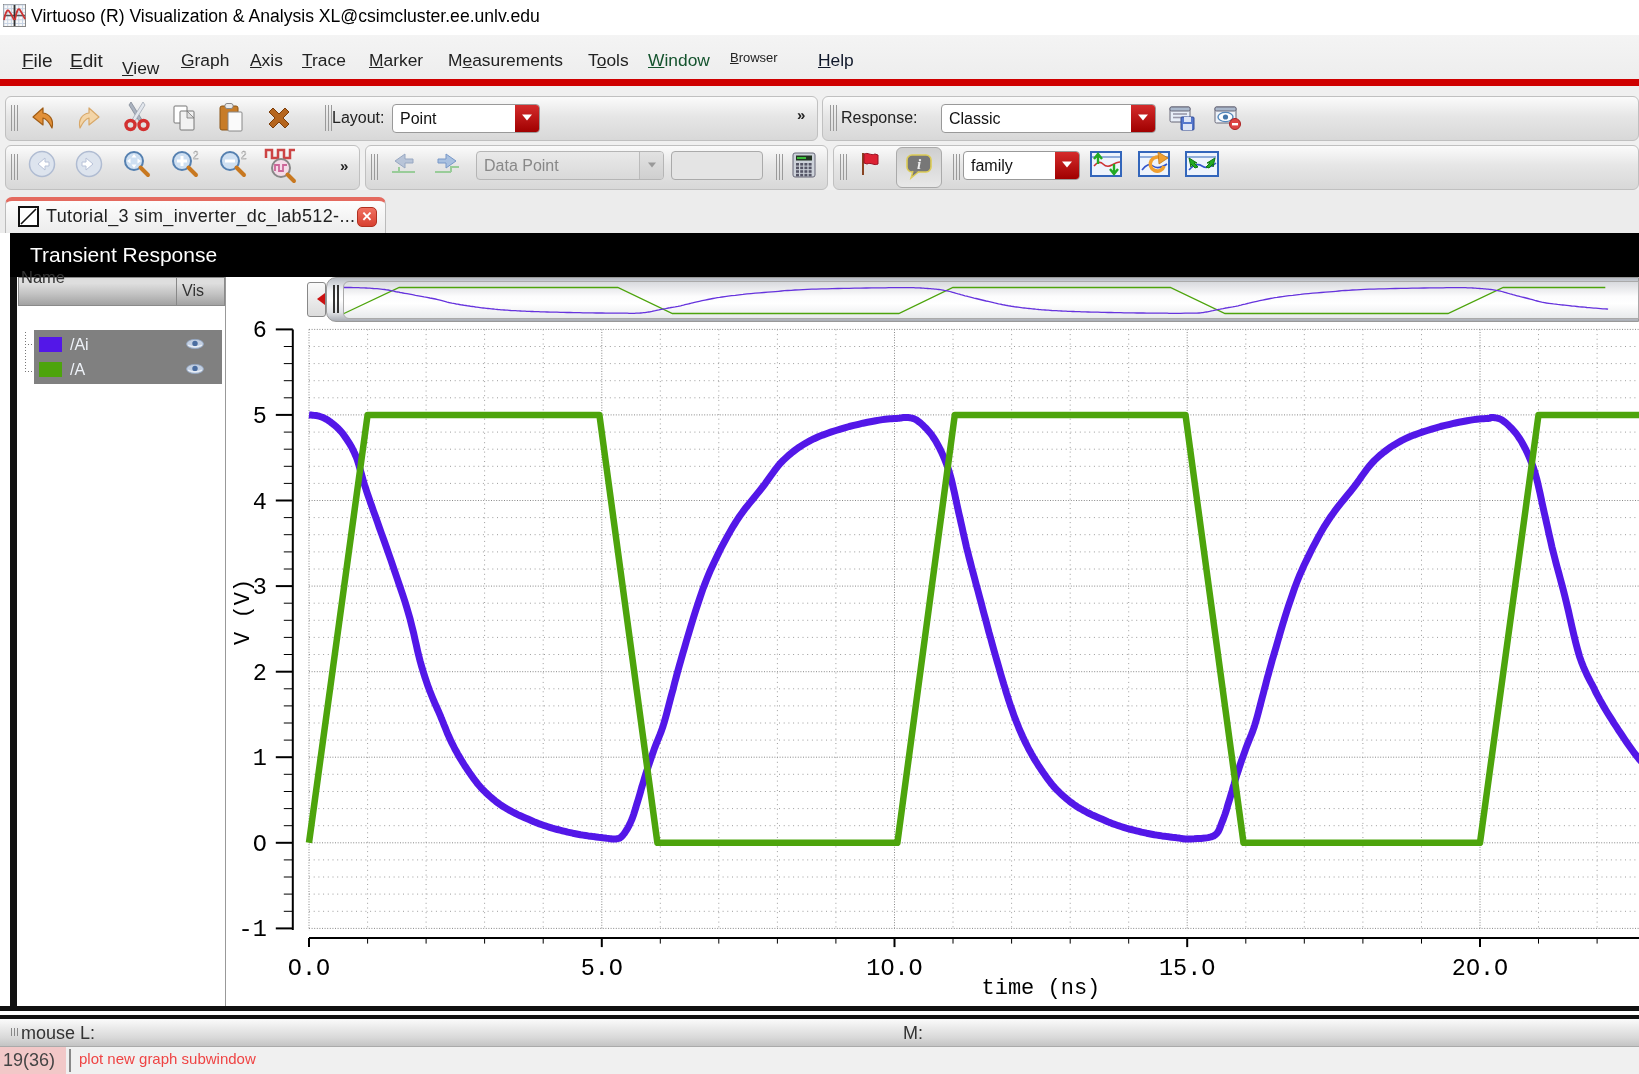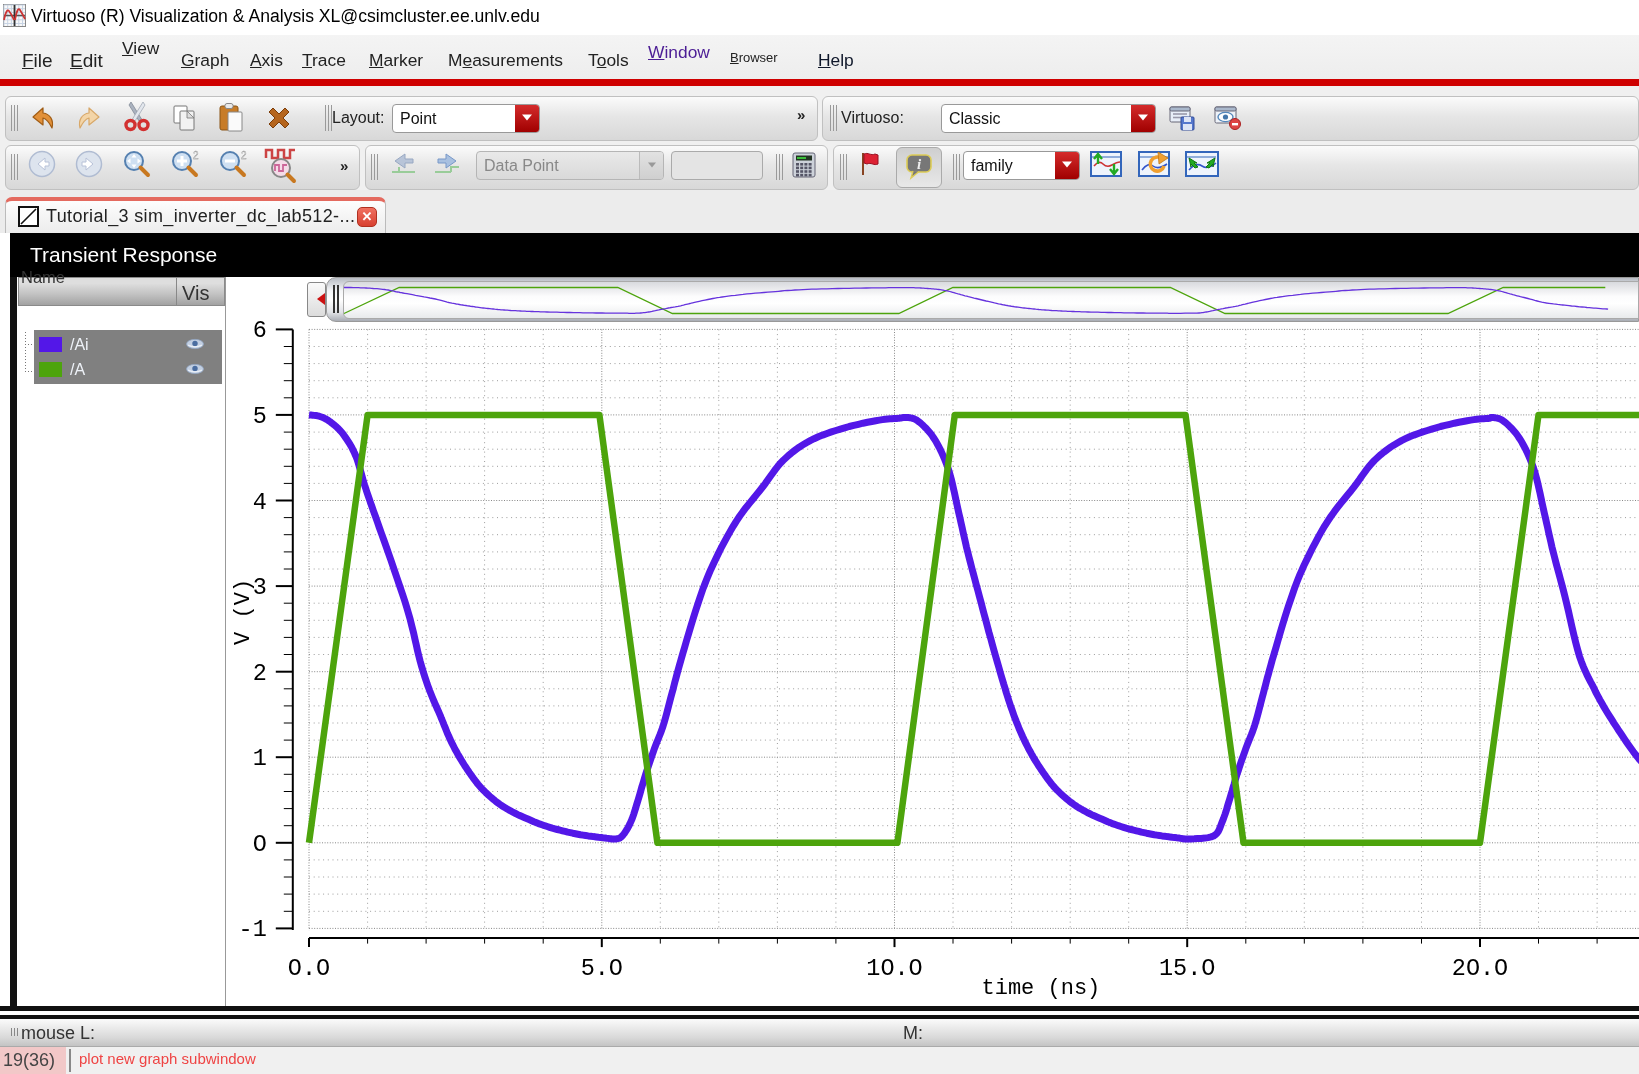--- a/index.html
+++ b/index.html
@@ -27,28 +27,28 @@
       <line x1="1" y1="19.5" x2="22" y2="19.5"></line>
     </g>
     <line x1="1" y1="11.5" x2="22" y2="11.5" stroke="#555" stroke-width="1.5"></line>
     <line x1="11.5" y1="1" x2="11.5" y2="22" stroke="#333" stroke-width="1.8"></line>
     <path d="M1 16 Q3.5 4 6 7 T11 16 M12 16 Q14.5 2 17 6 T22 15" fill="none" stroke="#cc3333" stroke-width="1.8"></path>
   </svg>
 <div class="abs" style="left:31px;top:6px;font-size:17.6px;color:#000">Virtuoso (R) Visualization &amp; Analysis XL@csimcluster.ee.unlv.edu</div>
 <div class="abs" style="left:0;top:35px;width:1639px;height:45px;background:linear-gradient(#f4f4f4,#ededed)"></div>
 <div class="abs" style="left:22px;top:50px;font-size:19px;color:#222"><span style="text-decoration:underline">F</span>ile</div>
 <div class="abs" style="left:70px;top:50px;font-size:19px;color:#222"><span style="text-decoration:underline">E</span>dit</div>
-<div class="abs" style="left:122px;top:38px;font-size:17.4px;color:#222"><span style="text-decoration:underline">V</span>iew</div>
+<div class="abs" style="left:122px;top:58px;font-size:17.4px;color:#222"><span style="text-decoration:underline">V</span>iew</div>
 <div class="abs" style="left:181px;top:50px;font-size:17.4px;color:#222"><span style="text-decoration:underline">G</span>raph</div>
 <div class="abs" style="left:250px;top:50px;font-size:17.4px;color:#222"><span style="text-decoration:underline">A</span>xis</div>
 <div class="abs" style="left:302px;top:50px;font-size:17.4px;color:#222"><span style="text-decoration:underline">T</span>race</div>
 <div class="abs" style="left:369px;top:50px;font-size:17.4px;color:#222"><span style="text-decoration:underline">M</span>arker</div>
 <div class="abs" style="left:448px;top:50px;font-size:17.4px;color:#222">M<span style="text-decoration:underline">e</span>asurements</div>
 <div class="abs" style="left:588px;top:50px;font-size:17.4px;color:#222">T<span style="text-decoration:underline">o</span>ols</div>
-<div class="abs" style="left:648px;top:42px;font-size:17.4px;color:#4c1d95"><span style="text-decoration:underline">W</span>indow</div>
+<div class="abs" style="left:648px;top:50px;font-size:17.4px;color:#14532d"><span style="text-decoration:underline">W</span>indow</div>
 <div class="abs" style="left:730px;top:50px;font-size:13px;color:#222"><span style="text-decoration:underline">B</span>rowser</div>
 <div class="abs" style="left:818px;top:50px;font-size:17.4px;color:#0f172a"><span style="text-decoration:underline">H</span>elp</div>
 <div class="abs" style="left:0;top:79px;width:1639px;height:7px;background:#cf0000"></div>
 <div class="abs" style="left:0;top:86px;width:1639px;height:147px;background:#f0f0f0"></div>
 <div class="tbsec" style="left:5px;top:96px;width:813px;height:45px"></div>
 <div class="tbsec" style="left:822px;top:96px;width:817px;height:45px"></div>
 <div style="position:absolute;left:11px;top:105px;width:1px;height:26px;background:#9a9a9a"></div>
 <div style="position:absolute;left:14px;top:105px;width:1px;height:26px;background:#9a9a9a"></div>
 <div style="position:absolute;left:17px;top:105px;width:1px;height:26px;background:#9a9a9a"></div>
 <svg style="position:absolute;left:28px;top:104px" width="28" height="28" viewBox="0 0 28 28">
@@ -83,21 +83,21 @@
 <div style="position:absolute;left:331px;top:105px;width:1px;height:26px;background:#9a9a9a"></div>
 <div class="abs" style="left:332px;top:109px;font-size:16px;color:#222">Layout:</div>
 <div class="combo" style="left:392px;top:104px;width:148px;height:29px">
     <div class="txt">Point</div>
     <div class="btn"></div>
   </div>
 <div style="position:absolute;left:797px;top:106px;font:bold 15px &quot;Liberation Sans&quot;,sans-serif;color:#222">»</div>
 <div style="position:absolute;left:830px;top:105px;width:1px;height:26px;background:#9a9a9a"></div>
 <div style="position:absolute;left:833px;top:105px;width:1px;height:26px;background:#9a9a9a"></div>
 <div style="position:absolute;left:836px;top:105px;width:1px;height:26px;background:#9a9a9a"></div>
-<div class="abs" style="left:841px;top:109px;font-size:16px;color:#222">Virtuoso:</div>
+<div class="abs" style="left:841px;top:109px;font-size:16px;color:#222">Response:</div>
 <div class="combo" style="left:941px;top:104px;width:215px;height:29px">
     <div class="txt">Classic</div>
     <div class="btn"></div>
   </div>
 <svg style="position:absolute;left:1168px;top:104px" width="30" height="28" viewBox="0 0 30 28">
     <rect x="2" y="3" width="20" height="15" rx="1.5" fill="#e8eef8" stroke="#667"></rect>
     <rect x="2" y="3" width="20" height="4" rx="1.5" fill="#aab8cc" stroke="#667"></rect>
     <line x1="5" y1="10" x2="19" y2="10" stroke="#99a" stroke-width="1.6"></line>
     <line x1="5" y1="13.5" x2="19" y2="13.5" stroke="#99a" stroke-width="1.6"></line>
     <rect x="13" y="13" width="13" height="13" rx="1" fill="#5577cc" stroke="#334d99"></rect>
@@ -243,21 +243,21 @@
 <div class="abs" style="left:46px;top:206px;font-size:18px;letter-spacing:0.35px;color:#222">Tutorial_3 sim_inverter_dc_lab512-...</div>
 <div class="abs" style="left:357px;top:207px;width:20px;height:20px;background:linear-gradient(#f07060,#d84030);border:1px solid #b03020;border-radius:5px;color:#fff;font-weight:bold;font-size:13px;text-align:center;line-height:18px">✕</div>
 <div class="abs" style="left:0;top:233px;width:1639px;height:773px;background:#fff"></div>
 <div class="abs" style="left:10px;top:233px;width:7px;height:773px;background:#111"></div>
 <div class="abs" style="left:10px;top:233px;width:1629px;height:44px;background:#000"></div>
 <div class="abs" style="left:30px;top:243px;font-size:21px;color:#fff">Transient Response</div>
 <div class="abs" style="left:17px;top:277px;width:209px;height:729px;background:#fff"></div>
 <div class="abs" style="left:18px;top:277px;width:207px;height:29px;background:linear-gradient(#dedede 20%,#c2c2c2 60%,#a2a2a2);border:1px solid #8a8a8a"></div>
 <div class="abs" style="left:21px;top:268px;font-size:16.5px;color:#333">Name</div>
 <div class="abs" style="left:176px;top:278px;width:1px;height:27px;background:#888"></div>
-<div class="abs" style="left:182px;top:282px;font-size:20px;color:#333">Vis</div>
+<div class="abs" style="left:182px;top:282px;font-size:16px;color:#333">Vis</div>
 <div class="abs" style="left:34px;top:330px;width:188px;height:54px;background:#808080"></div>
 <div class="abs" style="left:25px;top:332px;width:1px;height:40px;background:repeating-linear-gradient(#777 0 1px,transparent 1px 3px)"></div>
 <div class="abs" style="left:25px;top:344px;width:9px;height:1px;background:repeating-linear-gradient(90deg,#777 0 1px,transparent 1px 3px)"></div>
 <div class="abs" style="left:25px;top:371px;width:9px;height:1px;background:repeating-linear-gradient(90deg,#777 0 1px,transparent 1px 3px)"></div>
 <div class="abs" style="left:39px;top:337px;width:23px;height:15px;background:#5317e8"></div>
 <div class="abs" style="left:70px;top:336px;font-size:16px;color:#eef2f8">/Ai</div>
 <div class="abs" style="left:39px;top:362px;width:23px;height:15px;background:#4da40c"></div>
 <div class="abs" style="left:70px;top:361px;font-size:16px;color:#eef2f8">/A</div>
 <svg style="position:absolute;left:185px;top:337px" width="20" height="14" viewBox="0 0 20 14">
     <ellipse cx="10" cy="7" rx="8.5" ry="4.6" fill="#c2cfe2" stroke="#93a7c4" stroke-width="0.8"></ellipse>

